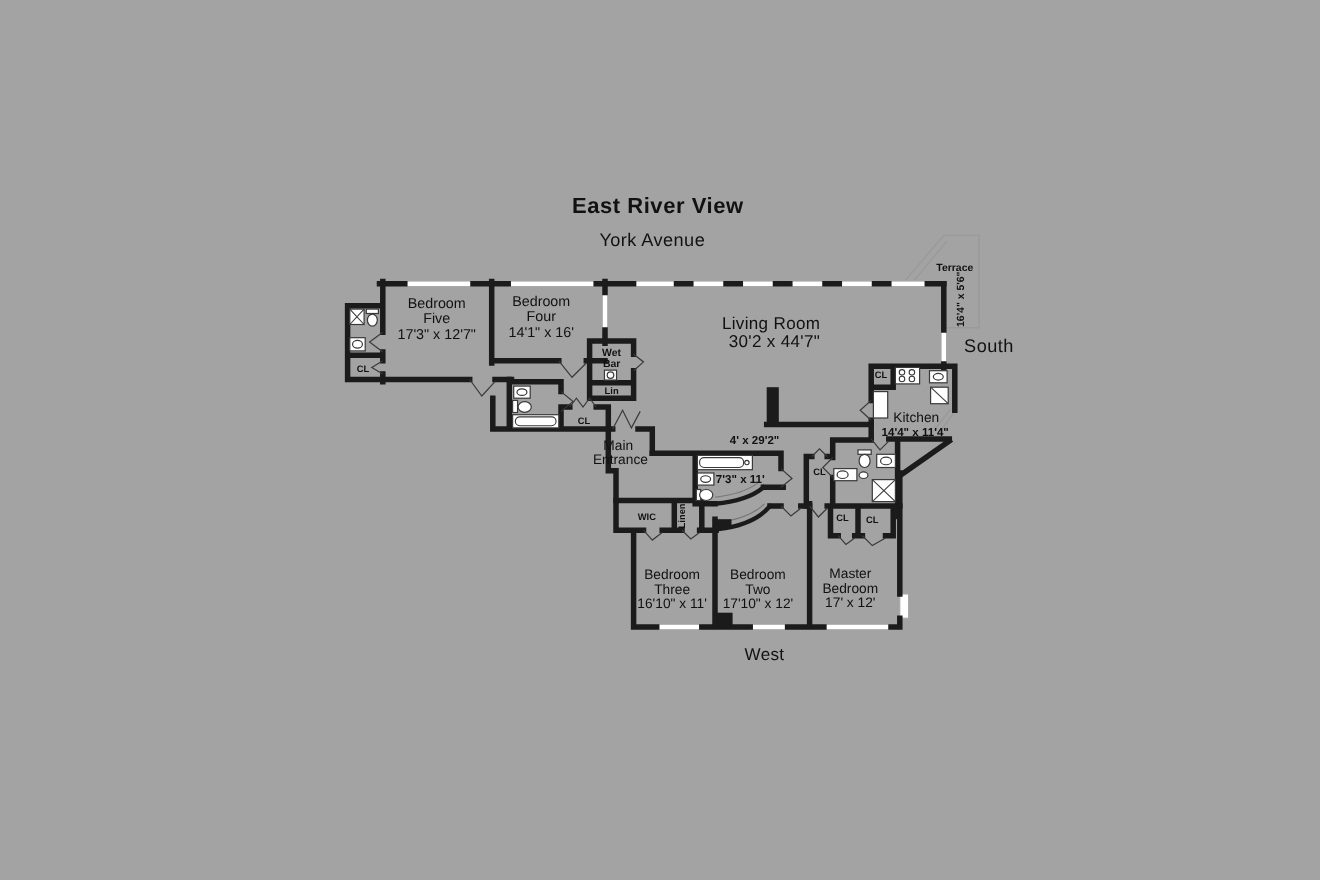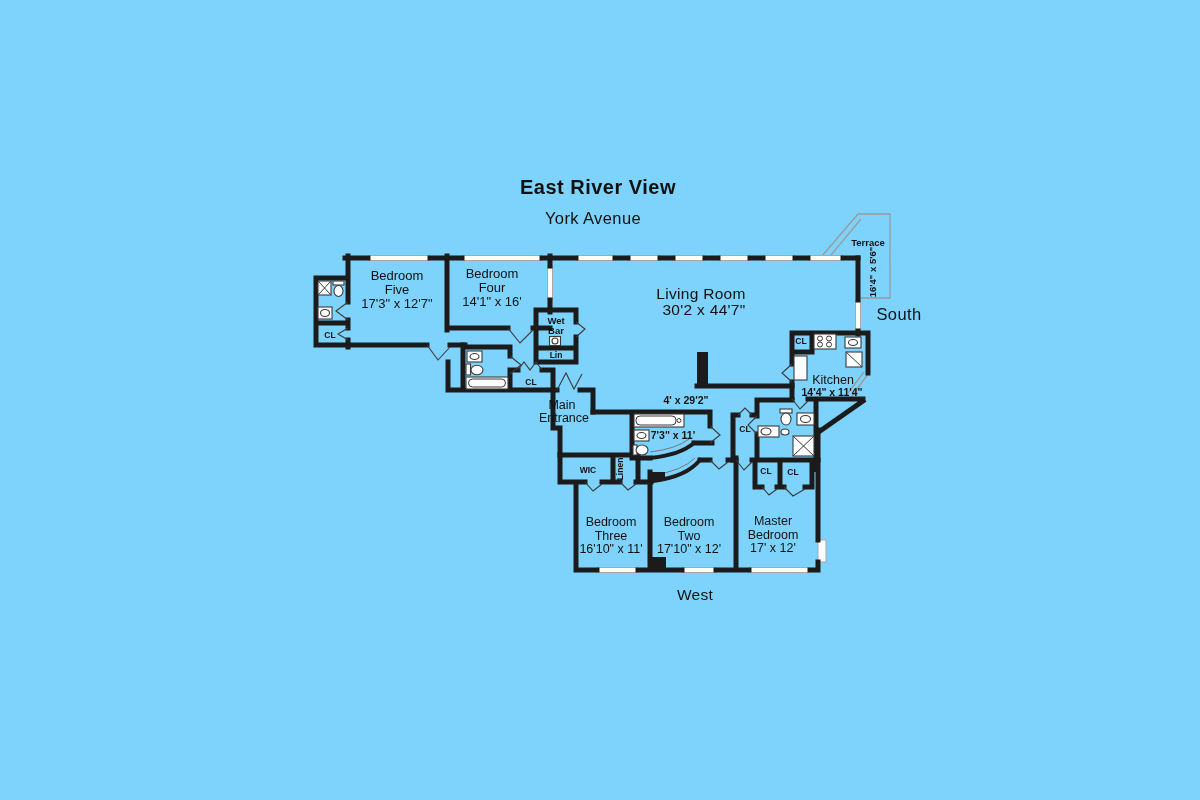--- a/index.html
+++ b/index.html
@@ -1,16 +1,16 @@
 <!DOCTYPE html>
 <html><head>
 <meta charset="utf-8">
 <style>
   html,body{margin:0;padding:0;background:#ffffff;}
-  .stage{position:relative;width:1200px;height:800px;background:#7dd3fc;overflow:hidden;}
+  .stage{position:relative;width:1200px;height:800px;background:#a3a3a3;overflow:hidden;}
   svg{position:absolute;left:0;top:0;}
   .lbl{font-family:"Liberation Sans",sans-serif;fill:#111111;text-anchor:middle;}
   .t20{font-size:20px;font-weight:600;letter-spacing:.5px;}
   .t16{font-size:16.5px;letter-spacing:.4px;}
   .t15{font-size:15.5px;letter-spacing:.3px;}
   .t13{font-size:13px;}
   .t12{font-size:12.5px;}
   .t10{font-size:10.5px;font-weight:600;}
   .t9{font-size:9.5px;font-weight:600;}
   .t8{font-size:8.5px;font-weight:600;}

